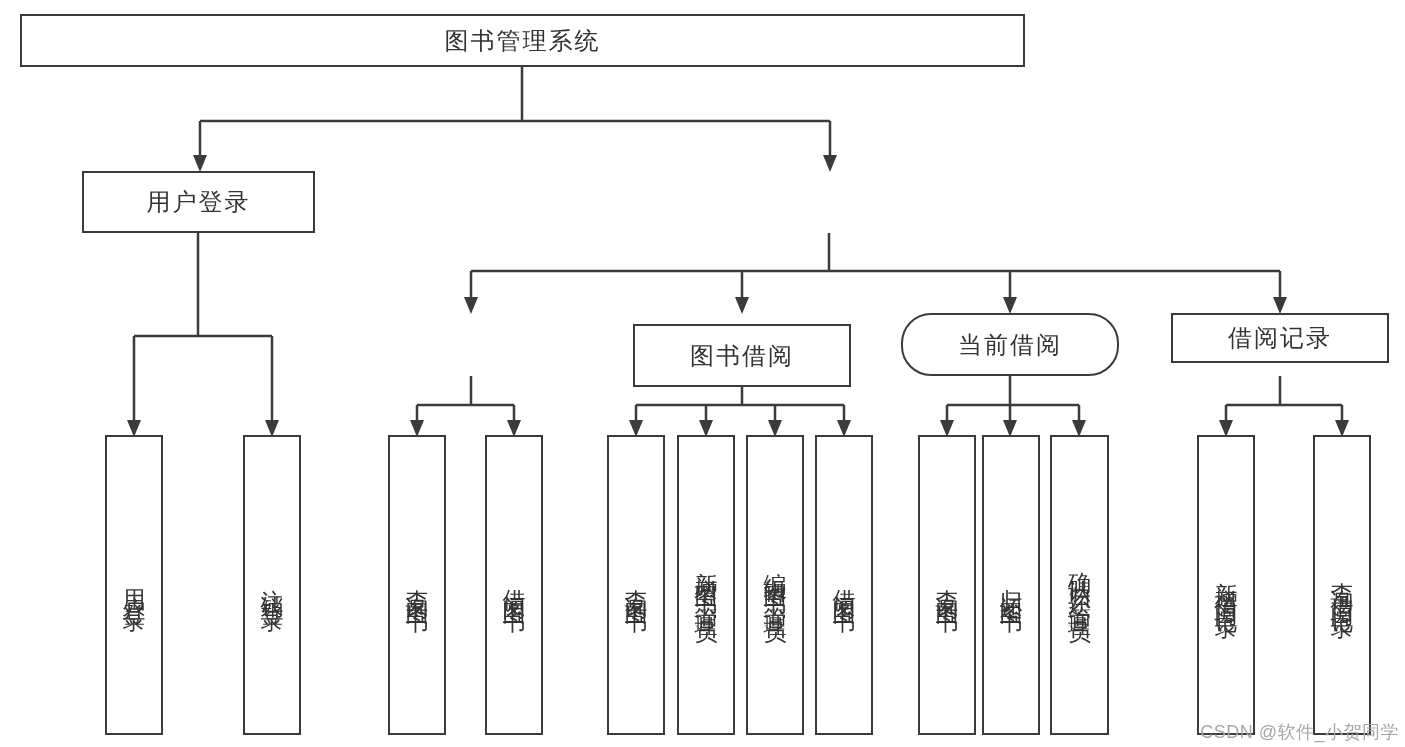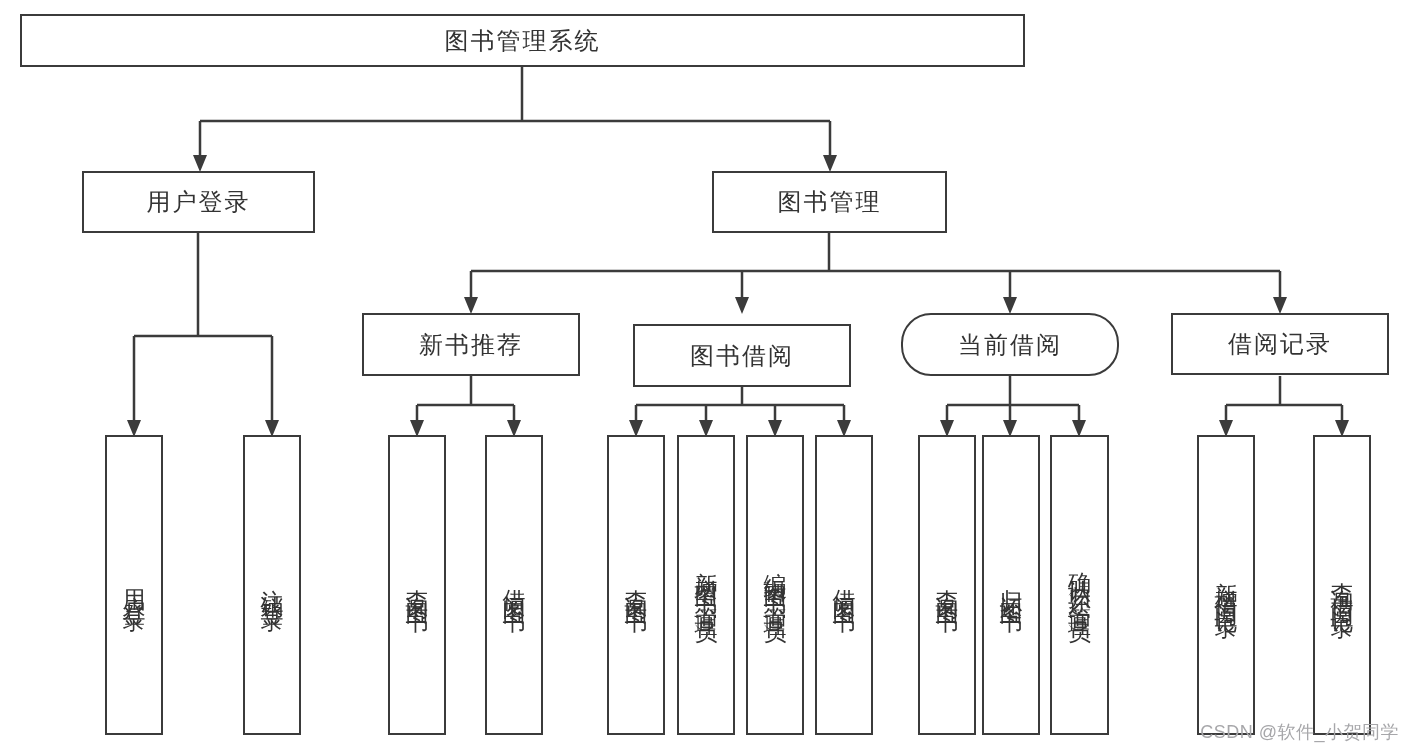--- a/index.html
+++ b/index.html
@@ -119,34 +119,28 @@
              M1335 420 L1349 420 L1342 437 Z"></path>
   </svg>
 
   <div class="node h" style="left:20px; top:14px; width:1005px; height:53px;">
     <span>图书管理系统</span>
   </div>
 
   <div class="node h" style="left:82px; top:171px; width:233px; height:62px;">
     <span>用户登录</span>
   </div>
-  <div class="node h" style="left:712px; top:171px; width:235px; height:62px;">
-    <span>图书管理</span>
-  </div>
 
-  <div class="node h" style="left:362px; top:313px; width:218px; height:63px;">
-    <span>新书推荐</span>
-  </div>
   <div class="node h" style="left:633px; top:324px; width:218px; height:63px;">
     <span>图书借阅</span>
   </div>
   <div class="node h" style="left:901px; top:313px; width:218px; height:63px;border-radius:30px;">
     <span>当前借阅</span>
   </div>
-  <div class="node h" style="left:1171px; top:313px; width:218px; height:62px;">
+  <div class="node h" style="left:1171px; top:313px; width:218px; height:50px;">
     <span>借阅记录</span>
   </div>
 
   <div class="node v" style="left:105px; top:435px; width:58px; height:300px;">
     <span>用户登录</span>
   </div>
   <div class="node v" style="left:243px; top:435px; width:58px; height:300px;">
     <span>注销登录</span>
   </div>
 

